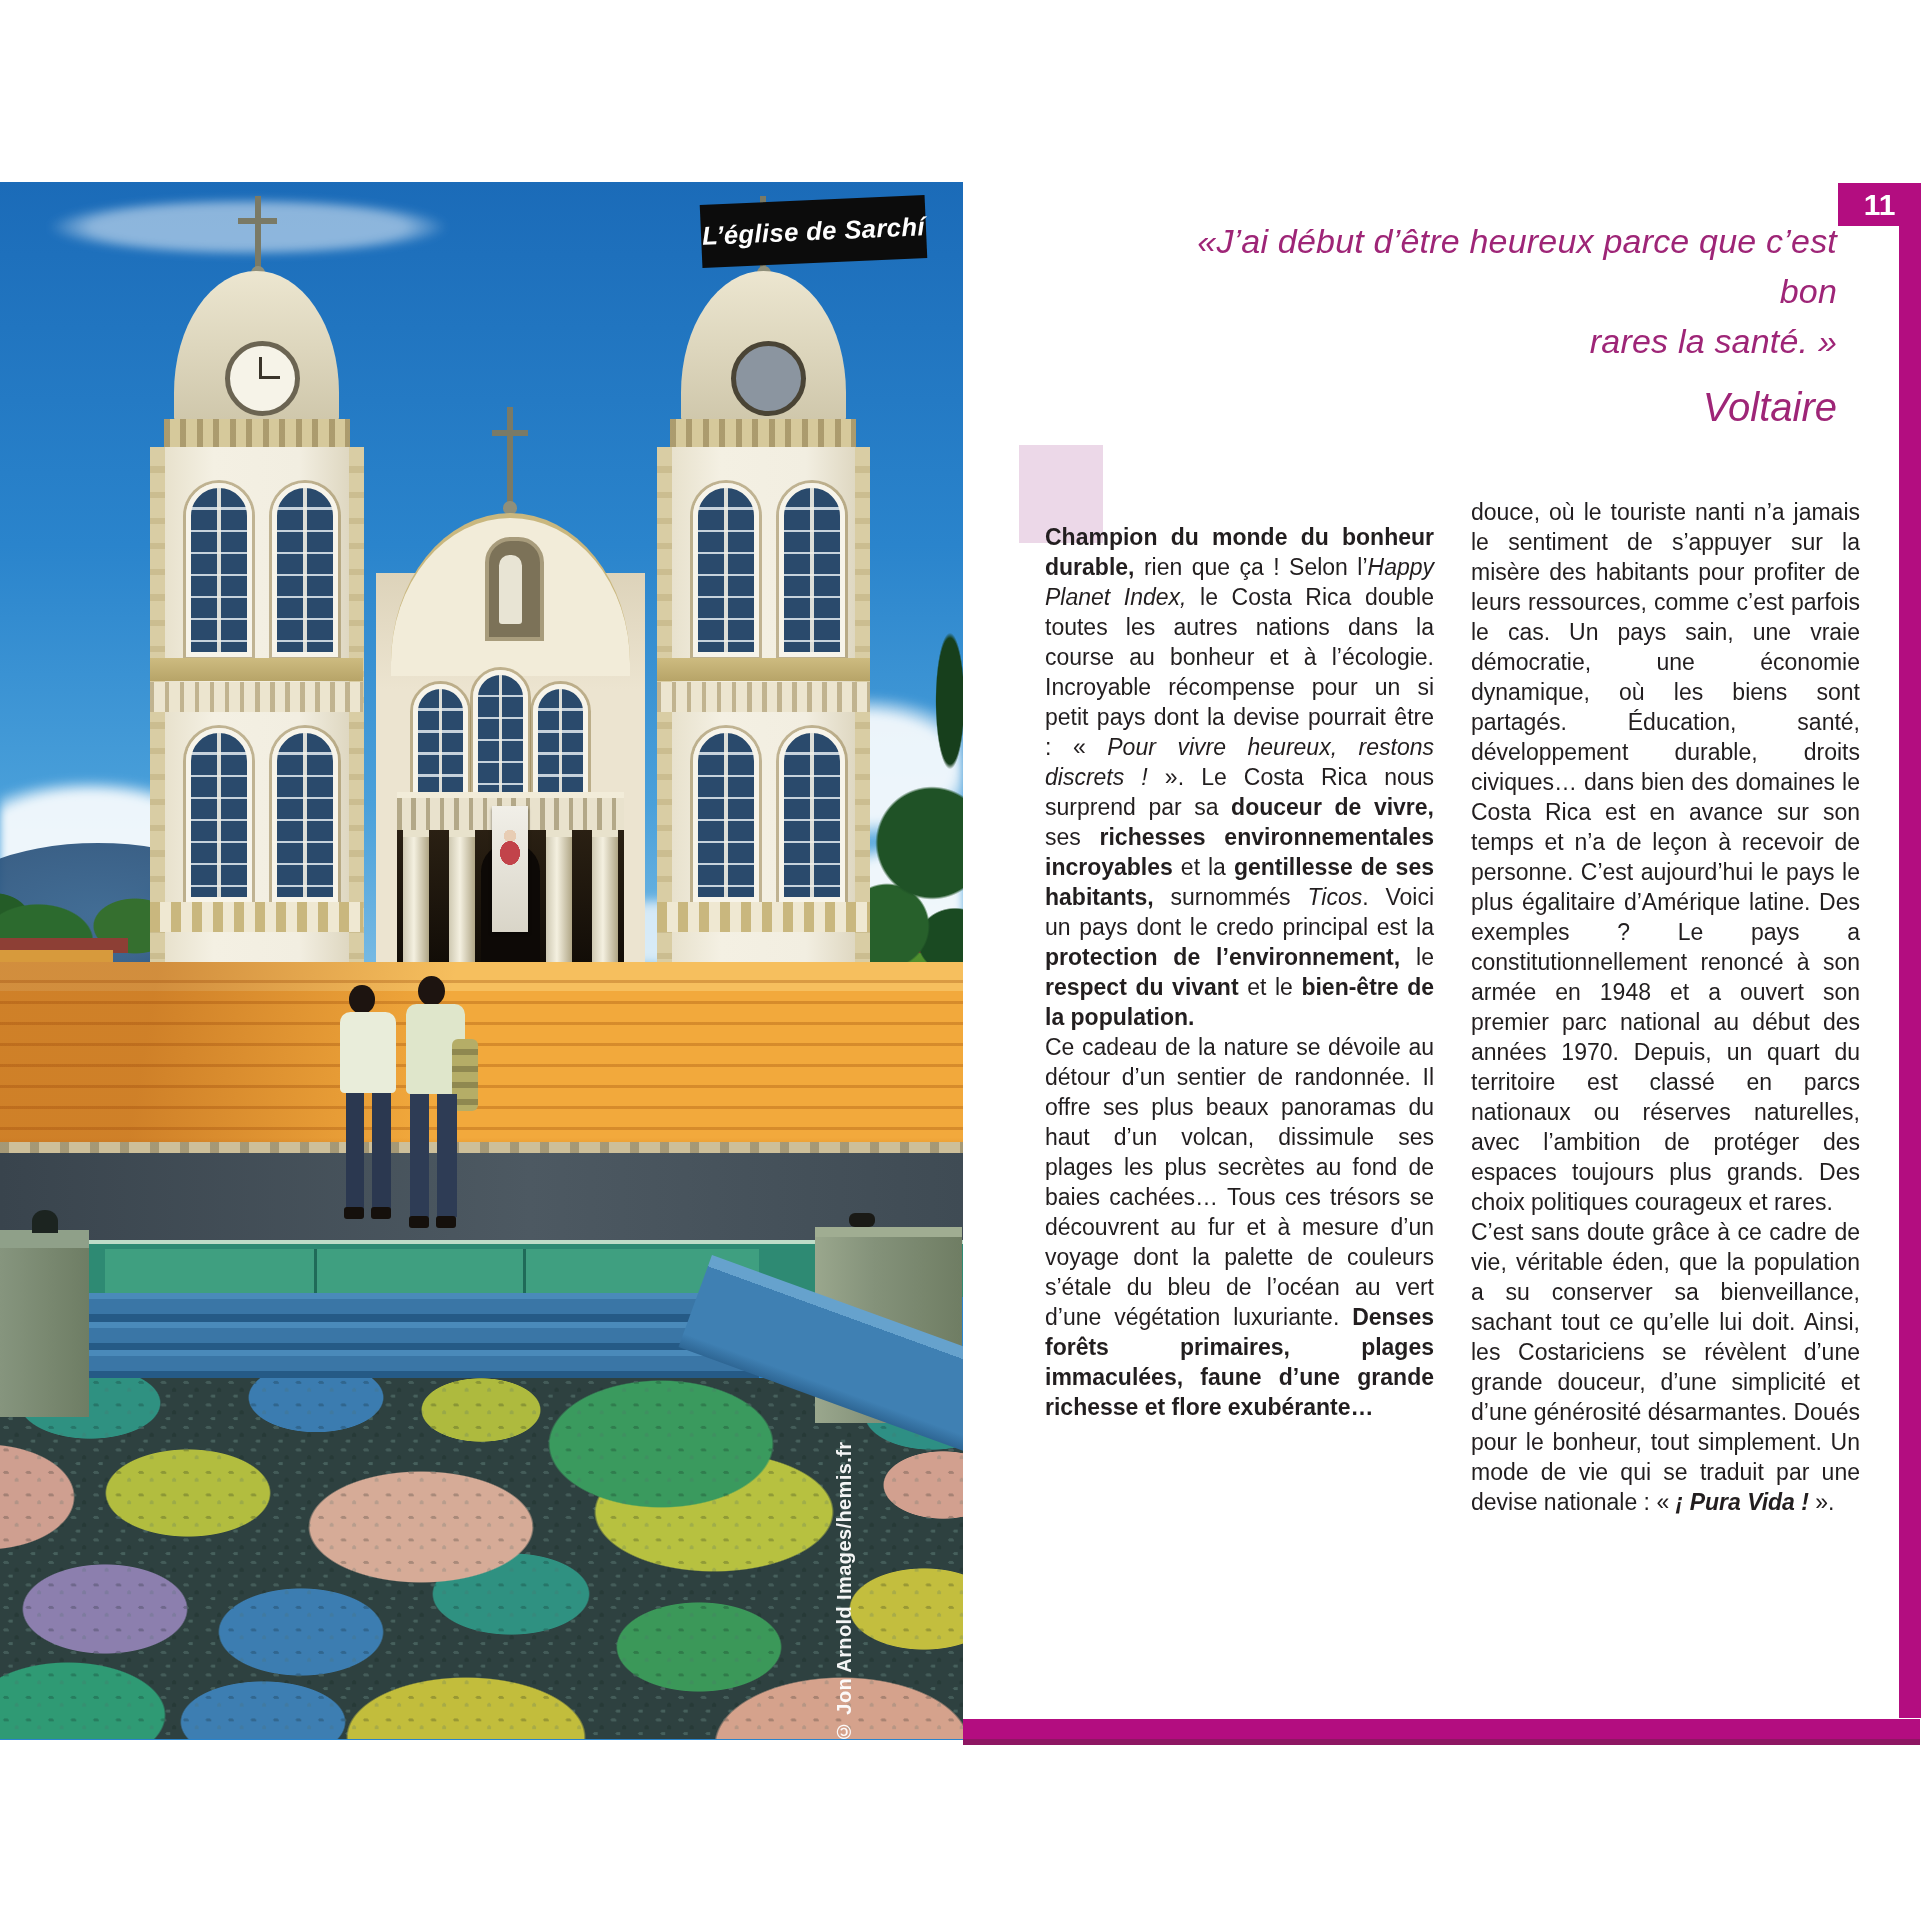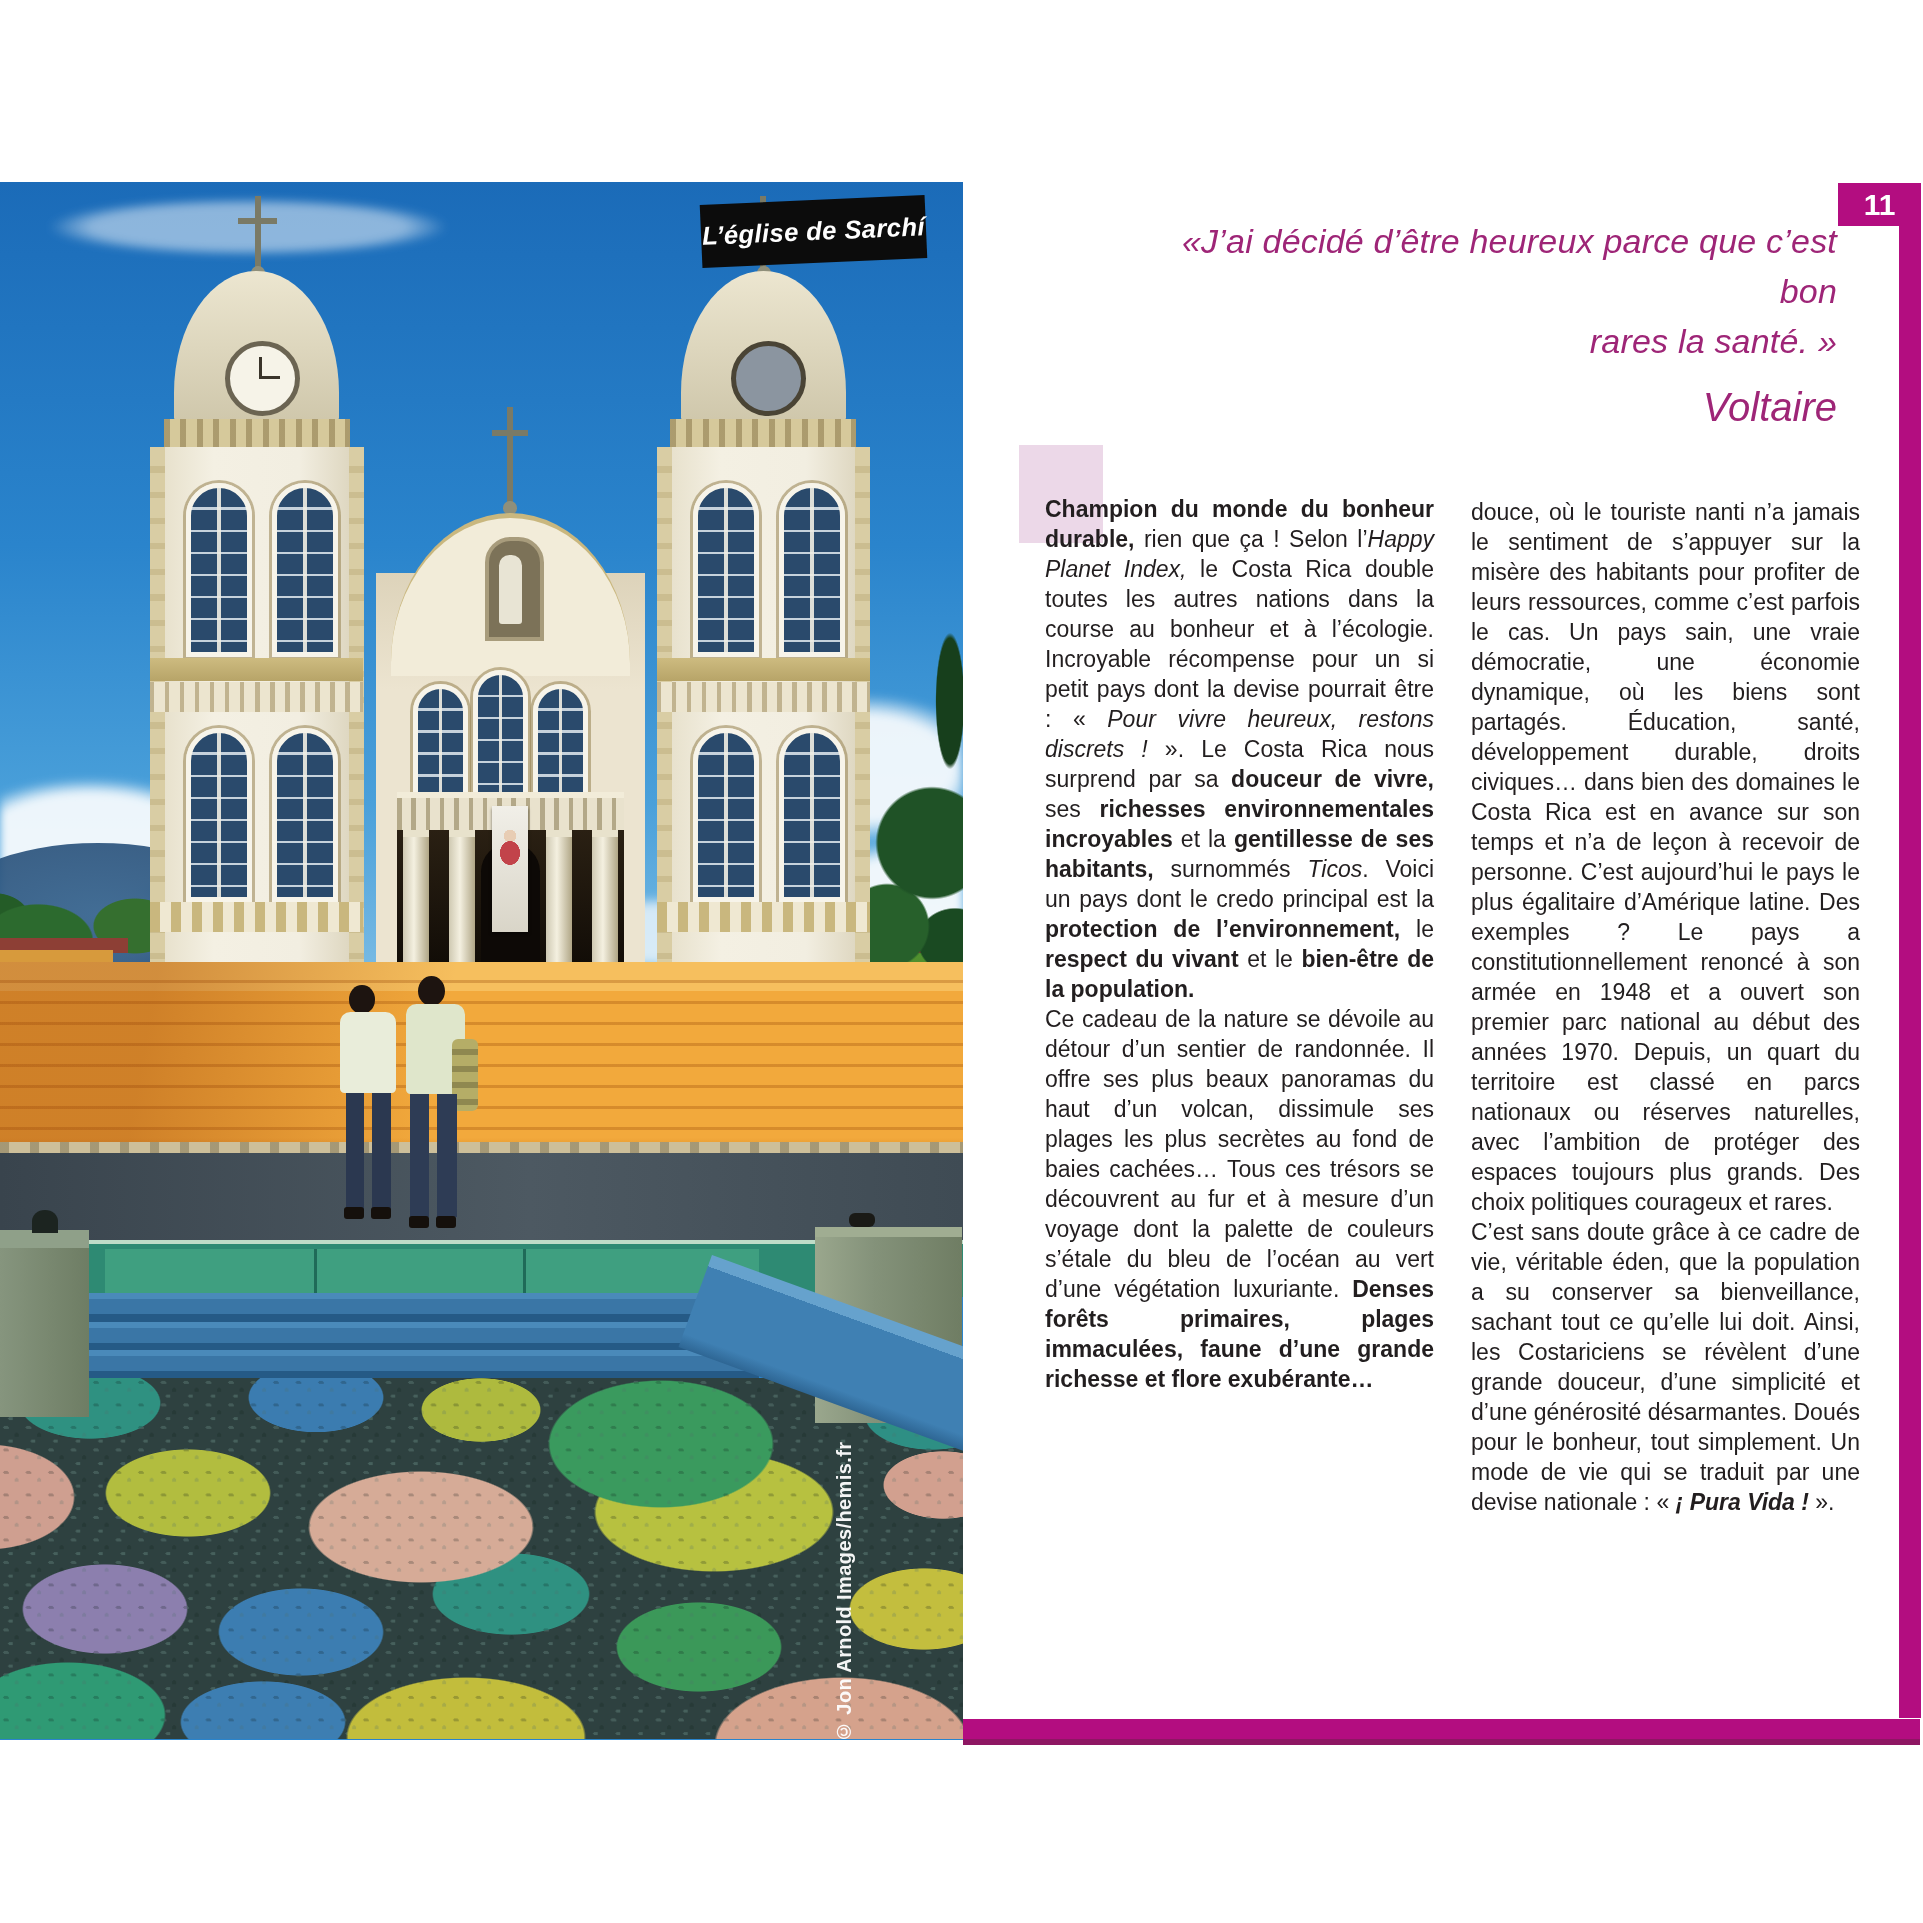--- a/index.html
+++ b/index.html
@@ -163,21 +163,21 @@
   .quote{left:1157px;top:216px;width:680px;text-align:right;color:#9e2577;font-style:italic;}
   .quote .qline{font-size:34px;line-height:50px;letter-spacing:0.2px;}
   .quote .qauthor{margin-top:22.5px;font-size:40px;line-height:36px;}
 
   .hl-square{left:1019px;top:445px;width:84px;height:98px;background:#ecd8e8;}
 
   .col{width:389px;color:#221e1f;font-size:23px;line-height:30px;text-align:justify;}
   .col p{margin:0;}
   .col .b{font-weight:bold;}
   .col .i{font-style:italic;}
-  .col1{left:1045px;top:494px;}
+  .col1{left:1045px;top:522px;}
   .col2{left:1471px;top:497px;}
 </style>
 </head>
 <body>
 
 <div class="abs photo">
   <div class="abs sky"></div>
   <div class="abs clouds"></div>
   <div class="abs horizon-left-mountain"></div>
   <div class="abs trees-left"></div>
@@ -292,21 +292,21 @@
   <div class="abs credit">© Jon Arnold Images/hemis.fr</div>
 </div>
 
 <div class="abs page-tab">
   <span>11</span>
 </div>
 <div class="abs vbar"></div>
 <div class="abs hbar"></div>
 
 <div class="abs quote">
-  <div class="qline">«J’ai décidé d’être heureux parce que c’est bon</div>
+  <div class="qline">«J’ai début d’être heureux parce que c’est bon</div>
   <div class="qline">rares la santé. »</div>
   <div class="qauthor">Voltaire</div>
 </div>
 
 <div class="abs hl-square"></div>
 <div class="abs col col1">
     <p><span class="b">Champion du monde du bonheur durable,</span><span> rien que ça ! Selon l’</span><span class="i">Happy Planet Index,</span><span> le Costa Rica double toutes les autres nations dans la course au bonheur et à l’écologie. Incroyable récompense pour un si petit pays dont la devise pourrait être : « </span><span class="i">Pour vivre heureux, restons discrets !</span><span> ». Le Costa Rica nous surprend par sa </span><span class="b">douceur de vivre,</span><span> ses </span><span class="b">richesses environnementales incroyables</span><span> et la </span><span class="b">gentillesse de ses habitants,</span><span> surnommés </span><span class="i">Ticos</span><span>. Voici un pays dont le credo principal est la </span><span class="b">protection de l’environnement,</span><span> le </span><span class="b">respect du vivant</span><span> et le </span><span class="b">bien-être de la population.</span></p>
     <p><span>Ce cadeau de la nature se dévoile au détour d’un sentier de randonnée. Il offre ses plus beaux panoramas du haut d’un volcan, dissimule ses plages les plus secrètes au fond de baies cachées… Tous ces trésors se découvrent au fur et à mesure d’un voyage dont la palette de couleurs s’étale du bleu de l’océan au vert d’une végétation luxuriante. </span><span class="b">Denses forêts primaires, plages immaculées, faune d’une grande richesse et flore exubérante…</span></p>
   </div>
 <div class="abs col col2">

